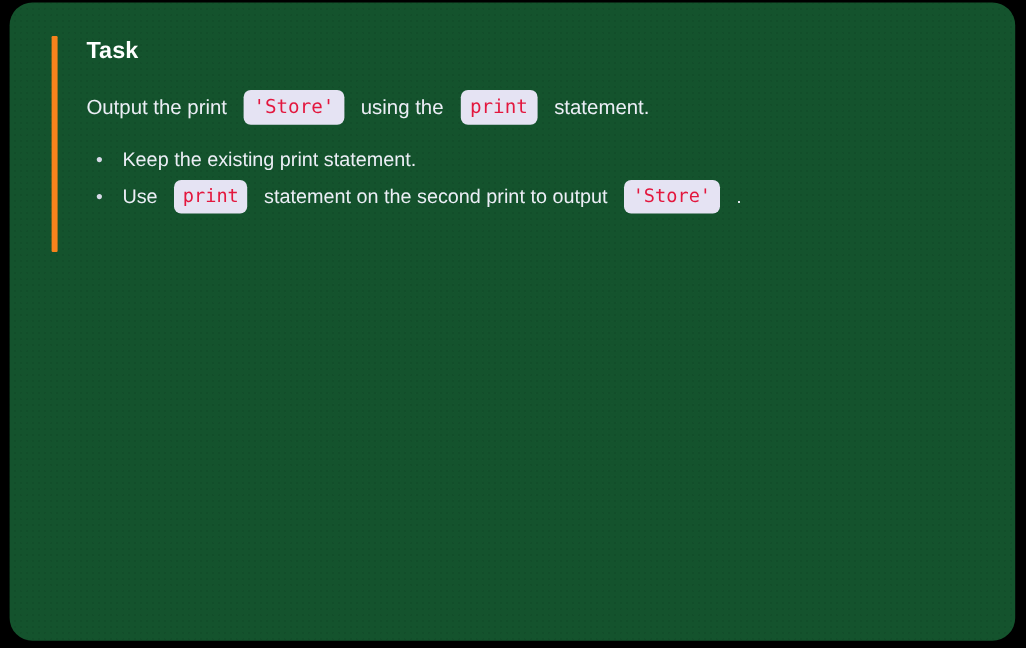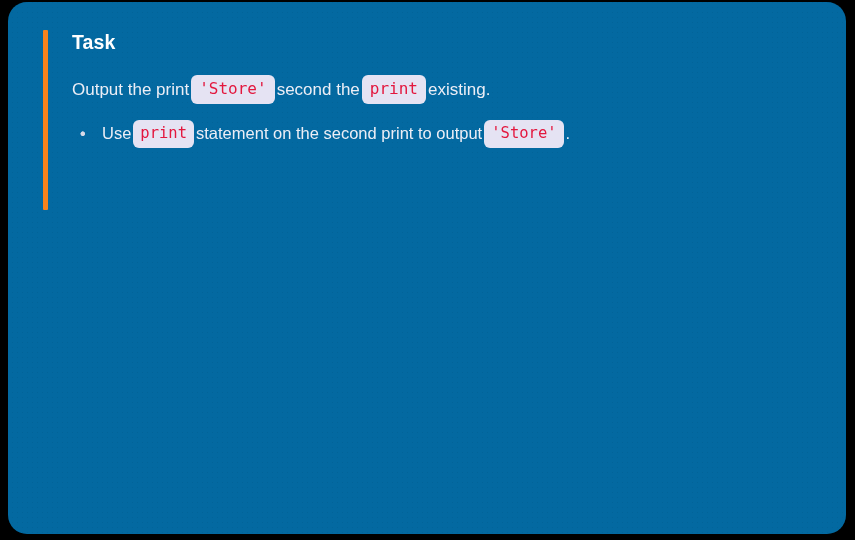--- a/index.html
+++ b/index.html
@@ -22,21 +22,21 @@
     background: #000000;
   }
 
   
   #task-card {
     position: absolute;
     left: 8px;
     top: 2px;
     width: 838px;
     height: 532px;
-    background: #0369a1;
+    background: #14532d;
     border-radius: 19px;
     box-sizing: border-box;
     overflow: hidden;
   }
 
   
   #card-texture {
     position: absolute;
     inset: 0;
     pointer-events: none;
@@ -118,21 +118,21 @@
   .code-chip {
     display: inline-block;
     background: #e5e3f3;
     color: #e3173e;
     font-family: "DejaVu Sans Mono", "Liberation Mono", monospace;
     font-size: 16px;
     line-height: 1;
     padding: 6px 8px 7px 8px;
     border-radius: 6px;
     vertical-align: 1px;
-    margin: 0 2px;
+    margin: 0 14px;
     text-align: right;
   }
   .code-chip.sm {
     font-size: 15.5px;
     padding: 6px 7px 7px 7px;
   }
 </style>
 </head>
 <body>
 
@@ -143,25 +143,25 @@
     <div id="card-texture"></div>
 
     <div id="task-block">
 
       <div id="accent-bar"></div>
 
       <div id="task-body">
 
         <h1 id="task-heading">Task</h1>
 
-        <p id="task-intro"><span>Output the print</span><span class="code-chip">'Store'</span><span>second the</span><span class="code-chip">print</span><span>existing.</span></p>
+        <p id="task-intro"><span>Output the print</span><span class="code-chip">'Store'</span><span>using the</span><span class="code-chip">print</span><span>statement.</span></p>
 
         <ul id="task-bullets">
 
-          <li><span class="bullet-dot">•</span></li>
+          <li><span class="bullet-dot">•</span><span>Keep the existing print statement.</span></li>
 
           <li><span class="bullet-dot">•</span><span>Use</span><span class="code-chip sm">print</span><span>statement on the second print to output</span><span class="code-chip sm">'Store'</span><span>.</span></li>
 
         </ul>
 
       </div>
     </div>
   </div>
 </div>
 

